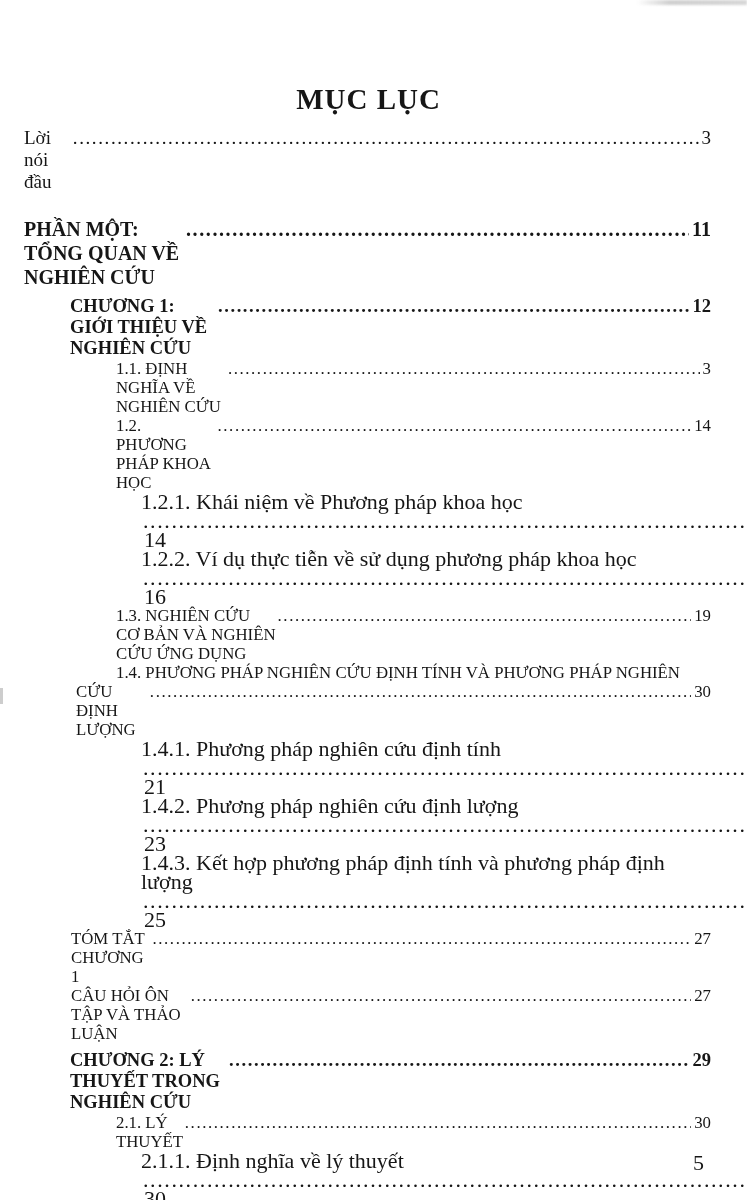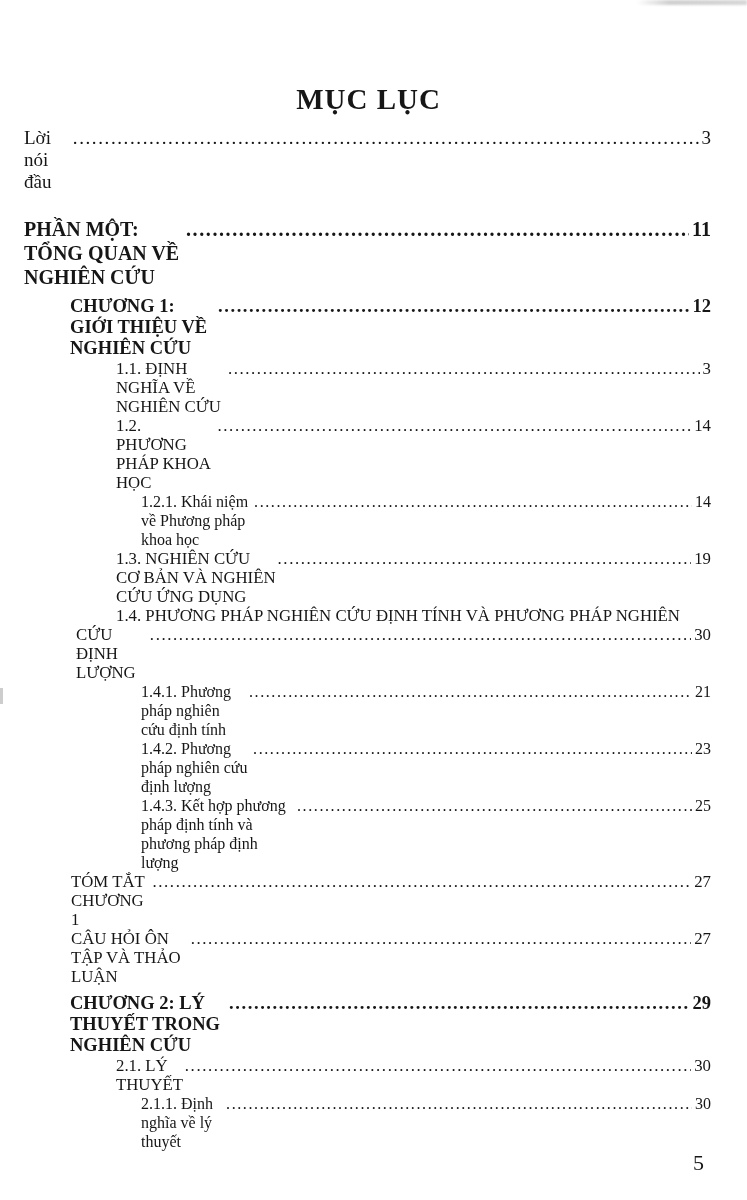--- a/index.html
+++ b/index.html
@@ -29,21 +29,21 @@
   }
   .page-num { padding-left:3px; flex:0 0 auto; }
 
   .lv-front      { font-weight:400; font-size:19px;   line-height:22px; }
   .lv-part       { font-weight:700; font-size:20px;   line-height:24px; margin-top:24px; }
   .lv-chapter    { font-weight:700; font-size:18.5px; line-height:21px; margin-top:7px; margin-left:46px; }
   .lv-aux        { font-size:16.8px; line-height:19px; margin-left:47px; }
   .lv-section    { font-size:16.8px; line-height:19px; margin-left:92px; }
   .lv-wrap_head  { font-size:16.8px; line-height:19px; margin-left:92px; }
   .lv-wrap_cont  { font-size:16.8px; line-height:19px; margin-left:52px; }
-  .lv-subsection { font-size:16px; line-height:19px; margin-left:117px; }
+  .lv-subsection { font-size:22px; line-height:19px; margin-left:117px;flex-direction:column; }
 
   .footer-num {
     position:absolute; top:1150px; right:43px;
     font-size:22px; line-height:26px;
   }
   .artifact-tr {
     position:absolute; top:0; right:0; width:110px; height:5px;
     background:linear-gradient(90deg, rgba(160,160,160,0) 0%, rgba(150,150,150,.45) 30%, rgba(140,140,140,.35) 100%);
     filter:blur(1px);
   }
@@ -83,20 +83,25 @@
     </div>
     <div class="toc-row lv-section">
       <span class="toc-label">1.2. PHƯƠNG PHÁP KHOA HỌC</span>
       <span class="leader"></span>
       <span class="page-num">14</span>
     </div>
     <div class="toc-row lv-subsection">
       <span class="toc-label">1.2.1. Khái niệm về Phương pháp khoa học</span>
       <span class="leader"></span>
       <span class="page-num">14</span>
+    </div>
+    <div class="toc-row lv-subsection">
+      <span class="toc-label">1.2.2. Ví dụ thực tiễn về sử dụng phương pháp khoa học </span>
+      <span class="leader"></span>
+      <span class="page-num">16</span>
     </div>
     <div class="toc-row lv-section">
       <span class="toc-label">1.3. NGHIÊN CỨU CƠ BẢN VÀ NGHIÊN CỨU ỨNG DỤNG </span>
       <span class="leader"></span>
       <span class="page-num">19</span>
     </div>
     <div class="toc-row lv-wrap_head">
       <span class="toc-label">1.4. PHƯƠNG PHÁP NGHIÊN CỨU ĐỊNH TÍNH VÀ PHƯƠNG PHÁP NGHIÊN</span>
     </div>
     <div class="toc-row lv-wrap_cont">

